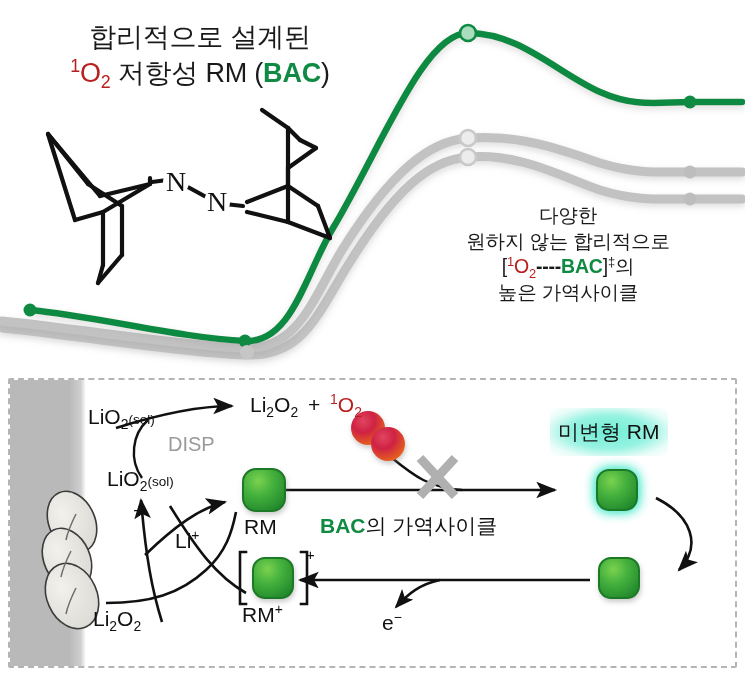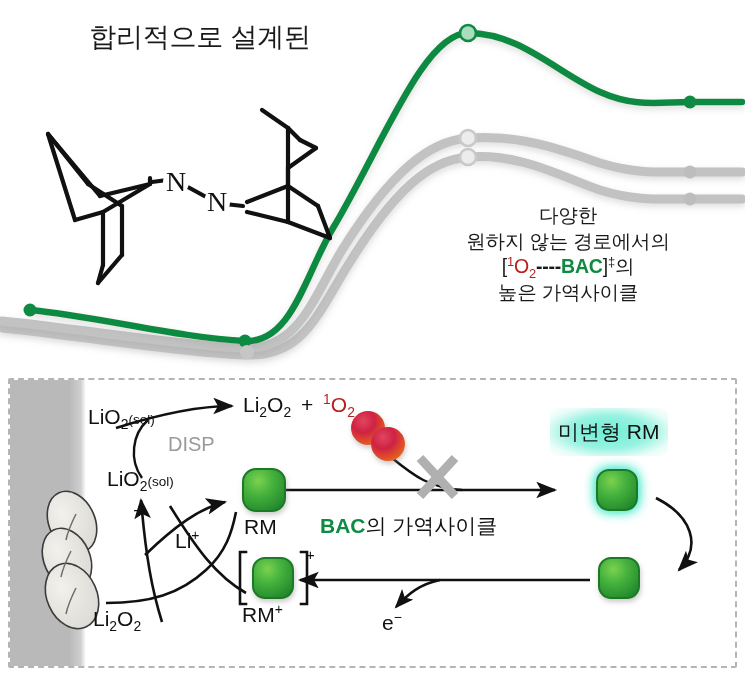--- a/index.html
+++ b/index.html
@@ -154,25 +154,28 @@
       </g>
 
       <circle cx="176" cy="182" r="13" fill="#ffffff"></circle>
       <circle cx="217" cy="202" r="13" fill="#ffffff"></circle>
       <text x="176" y="191" text-anchor="middle" font-family="Liberation Serif, serif" font-size="28" fill="#111">N</text>
       <text x="217" y="211" text-anchor="middle" font-family="Liberation Serif, serif" font-size="28" fill="#111">N</text>
     </svg>
 
     <div class="top-caption" id="caption-left">
       <div>합리적으로 설계된</div>
+      <div>
+        <span class="o2-red"><span class="sup">1</span><span>O</span><span class="sub">2</span></span><span> 저항성 RM (</span><span class="bac-green">BAC</span><span>)</span>
+      </div>
     </div>
 
     <div class="top-caption" id="caption-right">
       <div>다양한</div>
-      <div>원하지 않는 경로에서의</div>
+      <div>원하지 않는 합리적으로</div>
       <div><span>[</span><span class="o2-red"><span class="sup">1</span><span>O</span><span class="sub">2</span></span><span class="bold">----</span><span class="bac-green">BAC</span><span>]</span><span class="sup">‡</span><span>의</span></div>
       <div>높은 가역사이클</div>
     </div>
   </div>
 
   <div id="bottom-panel">
     <div id="electrode-bar"></div>
 
     <svg id="mechanism-svg" width="725" height="286" viewBox="0 0 725 286">
       <defs>
@@ -269,21 +272,21 @@
         <path d="M 291,172 L 297,172 L 297,224 L 291,224"></path>
       </g>
     </svg>
 
     <div class="mech-label" style="left:78px; top:26px;">
       <span>LiO</span><span class="sub">2</span><span class="small">(sol)</span>
     </div>
 
     <div class="mech-label disp-label" style="left:158px; top:54px;">DISP</div>
 
-    <div class="mech-label" style="left:233px; top:14px;">
+    <div class="mech-label" style="left:240px; top:14px;">
       <span>Li</span><span class="sub">2</span><span>O</span><span class="sub">2</span>
       <span style="margin:0 4px;">+</span>
       <span class="o2-red"><span class="sup">1</span><span>O</span><span class="sub">2</span></span>
     </div>
 
     <div class="mech-label" style="left:97px; top:88px;">
       <span>LiO</span><span class="sub">2</span><span class="small">(sol)</span>
     </div>
 
     <div class="mech-label" style="left:123px; top:120px;">+</div>

